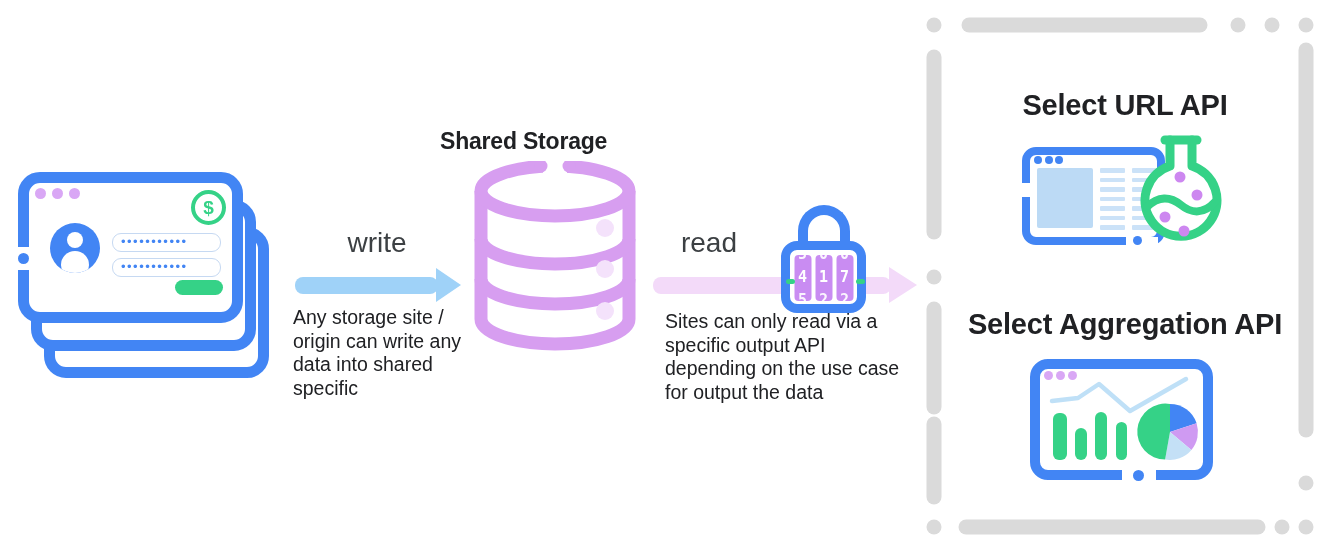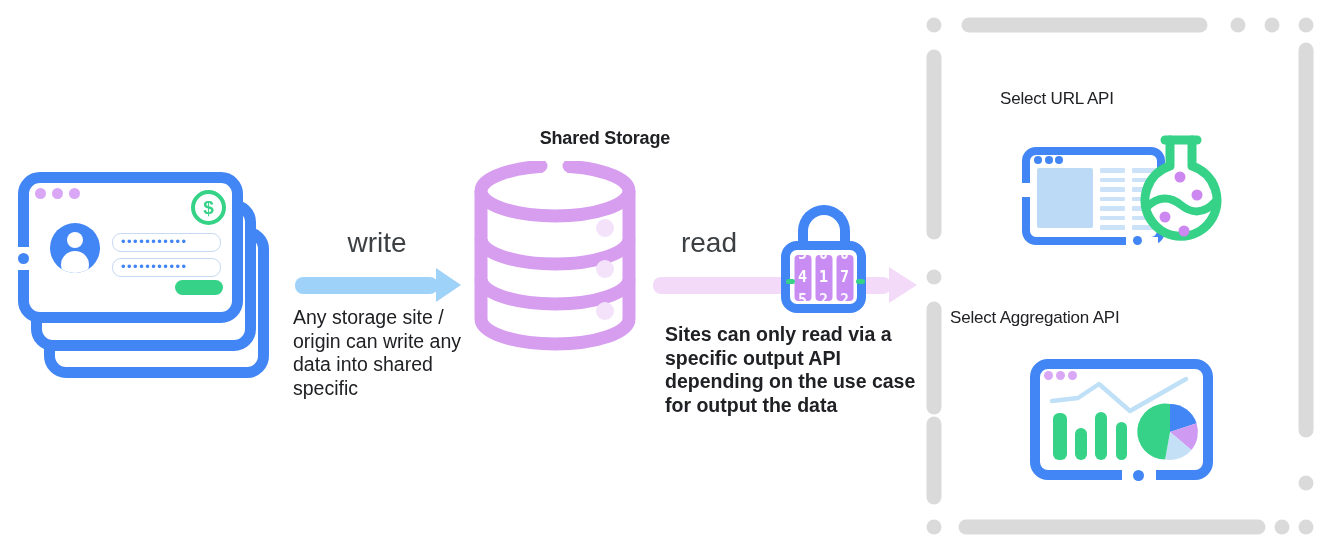--- a/index.html
+++ b/index.html
@@ -43,30 +43,30 @@
   
   .flow-label{position:absolute;font-size:28px;color:var(--label);text-align:center;}
   .write-label{left:293px;top:227px;width:168px;}
   .write-shaft{position:absolute;left:295px;top:277px;width:143px;height:17px;background:var(--sky);border-radius:8px;}
   .write-head{position:absolute;left:436px;top:268px;width:0;height:0;
     border-top:17px solid transparent;border-bottom:17px solid transparent;border-left:25px solid var(--sky);}
   .caption{position:absolute;font-size:19.5px;line-height:23.5px;color:var(--ink);}
   .write-caption{left:293px;top:306px;}
 
   
-  .ss-title{position:absolute;left:440px;top:128px;width:230px;text-align:right;
-    font-size:18px;font-weight:bold;color:var(--ink);letter-spacing:-0.2px;}
+  .ss-title{position:absolute;left:440px;top:128px;width:230px;text-align:left;
+    font-size:23px;font-weight:bold;color:var(--ink);letter-spacing:-0.2px;}
   .db-svg{position:absolute;left:467px;top:161px;}
 
   
   .read-label{left:634px;top:227px;width:150px;}
   .read-shaft{position:absolute;left:653px;top:277px;width:238px;height:17px;background:var(--pink);border-radius:8px;z-index:1;}
   .read-head{position:absolute;left:889px;top:267px;width:0;height:0;z-index:1;
     border-top:18px solid transparent;border-bottom:18px solid transparent;border-left:28px solid var(--pink);}
-  .read-caption{left:665px;top:323px;font-weight:bold;}
+  .read-caption{left:665px;top:310px;}
 
   
   .lock-shackle{position:absolute;left:798px;top:205px;width:32px;height:38px;z-index:2;
     border:10px solid var(--blue);border-bottom:none;border-radius:26px 26px 0 0;}
   .lock-body{position:absolute;left:781px;top:241px;width:67px;height:54px;background:#fff;
     border:9px solid var(--blue);border-radius:16px;z-index:3;}
   .dials{position:absolute;left:50%;top:5px;transform:translateX(-50%);display:flex;gap:4px;}
   .dial{width:17px;height:46px;background:var(--purple-dial);border-radius:4px;overflow:hidden;
     text-align:center;color:#fff;font-family:"DejaVu Sans Mono",monospace;font-weight:bold;font-size:15px;}
   .dial span{display:block;line-height:23px;}
@@ -74,21 +74,21 @@
   .dial span:last-child{opacity:.9;}
   .lock-dash{position:absolute;width:9px;height:5px;border-radius:2.5px;background:var(--green);z-index:4;}
   .lock-dash-l{left:786px;top:279px;} .lock-dash-r{left:856px;top:279px;}
 
   
   .dash-svg{position:absolute;left:0;top:0;z-index:0;}
   .dash-svg line{stroke:var(--gray);stroke-width:15;stroke-linecap:round;}
   .dash-svg circle{fill:var(--gray);}
 
   
-  .api-title{position:absolute;font-size:17px;font-weight:normal;color:var(--ink);letter-spacing:-0.2px;}
+  .api-title{position:absolute;text-align:center;font-size:29px;font-weight:bold;color:var(--ink);letter-spacing:-0.2px;}
   .select-url-title{left:1000px;top:89px;width:250px;}
   .private-agg-title{left:950px;top:308px;width:350px;}
 
   .browser-sm{position:absolute;left:1022px;top:147px;width:127px;height:82px;background:#fff;
     border:8px solid var(--blue);border-radius:14px;z-index:2;}
   .browser-sm .bdots{position:absolute;left:4px;top:1px;display:flex;gap:2.5px;}
   .browser-sm .bdots i{width:8px;height:8px;border-radius:50%;background:var(--blue);}
   .content-block{position:absolute;left:7px;top:13px;width:56px;height:60px;background:var(--ltblue-fill);border-radius:2px;}
   .line-col{position:absolute;top:13px;display:flex;flex-direction:column;gap:5px;}
   .line-col i{width:25px;height:4.5px;background:var(--ltblue-line);border-radius:1px;}

